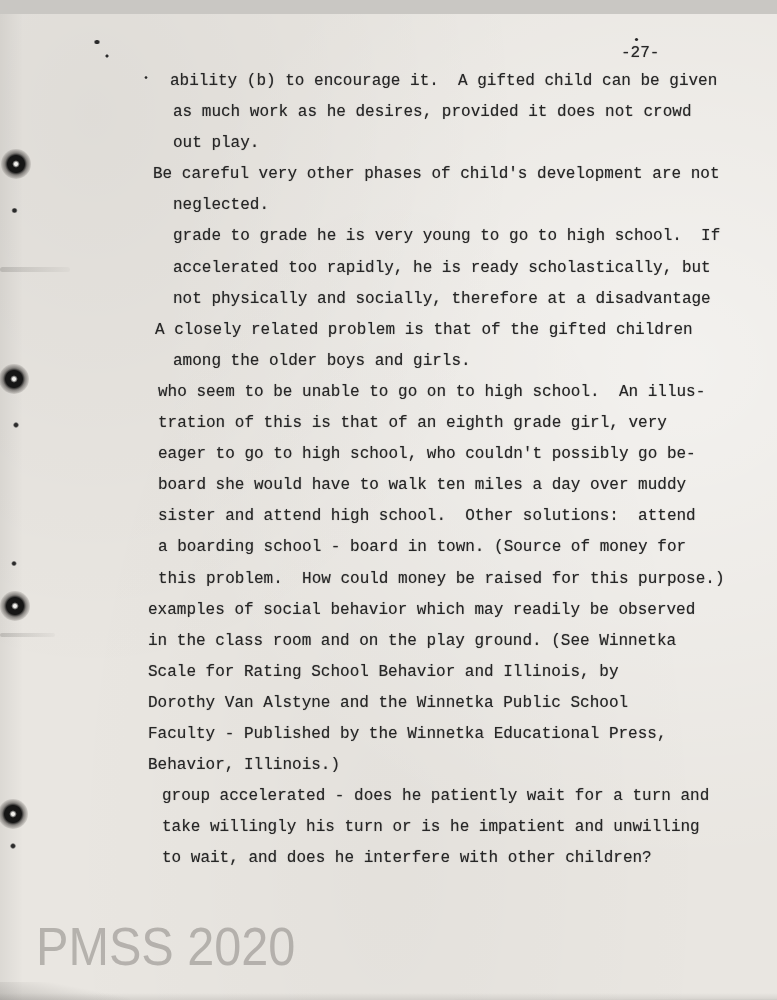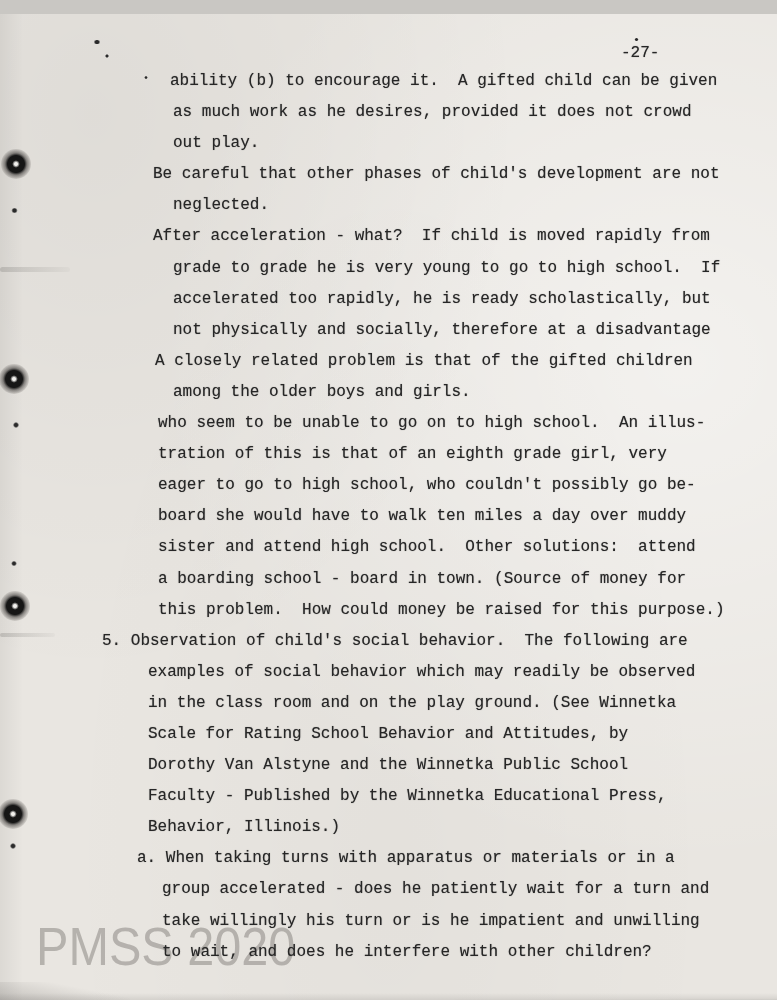--- a/index.html
+++ b/index.html
@@ -104,43 +104,40 @@
   <div class="smudge" style="left:0px; top:619px; width:55px; height:4px;"></div>
 
   <div class="page-number">-27-</div>
 
   <div class="watermark">PMSS 2020</div>
 
   <div class="text-block">
     <div class="ln i-a">ability (b) to encourage it.  A gifted child can be given</div>
     <div class="ln i-c">as much work as he desires, provided it does not crowd</div>
     <div class="ln i-c">out play.</div>
-    <div class="ln i-t">Be careful that other phases of child's development are not</div>
+    <div class="ln i-t">Be careful very other phases of child's development are not</div>
     <div class="ln i-c">neglected.</div>
-    <div class="ln i-t">After acceleration - what?  If child is moved rapidly from</div>
     <div class="ln i-c">grade to grade he is very young to go to high school.  If</div>
     <div class="ln i-c">accelerated too rapidly, he is ready scholastically, but</div>
     <div class="ln i-c">not physically and socially, therefore at a disadvantage</div>
     <div class="ln i-t2">A closely related problem is that of the gifted children</div>
     <div class="ln i-c">among the older boys and girls.</div>
     <div class="ln i-p2">who seem to be unable to go on to high school.  An illus-</div>
     <div class="ln i-p2">tration of this is that of an eighth grade girl, very</div>
     <div class="ln i-p2">eager to go to high school, who couldn't possibly go be-</div>
     <div class="ln i-p2">board she would have to walk ten miles a day over muddy</div>
     <div class="ln i-p2">sister and attend high school.  Other solutions:  attend</div>
     <div class="ln i-p2">a boarding school - board in town. (Source of money for</div>
     <div class="ln i-p2">this problem.  How could money be raised for this purpose.)</div>
-    <div class="ln i-n">5. Observation of child's social behavior.  The following are</div>
     <div class="ln i-s">examples of social behavior which may readily be observed</div>
     <div class="ln i-s">in the class room and on the play ground. (See Winnetka</div>
-    <div class="ln i-s">Scale for Rating School Behavior and Attitudes, by</div>
+    <div class="ln i-s">Scale for Rating School Behavior and Illinois, by</div>
     <div class="ln i-s">Dorothy Van Alstyne and the Winnetka Public School</div>
     <div class="ln i-s">Faculty - Published by the Winnetka Educational Press,</div>
     <div class="ln i-s">Behavior, Illinois.)</div>
-    <div class="ln i-al">a. When taking turns with apparatus or materials or in a</div>
     <div class="ln i-ac">group accelerated - does he patiently wait for a turn and</div>
     <div class="ln i-ac">take willingly his turn or is he impatient and unwilling</div>
     <div class="ln i-ac">to wait, and does he interfere with other children?</div>
   </div>
 
   <div class="scan-shadow-strip"></div>
   <div class="corner-shadow"></div>
   <div class="scan-bottom"></div>
 
 </div>

